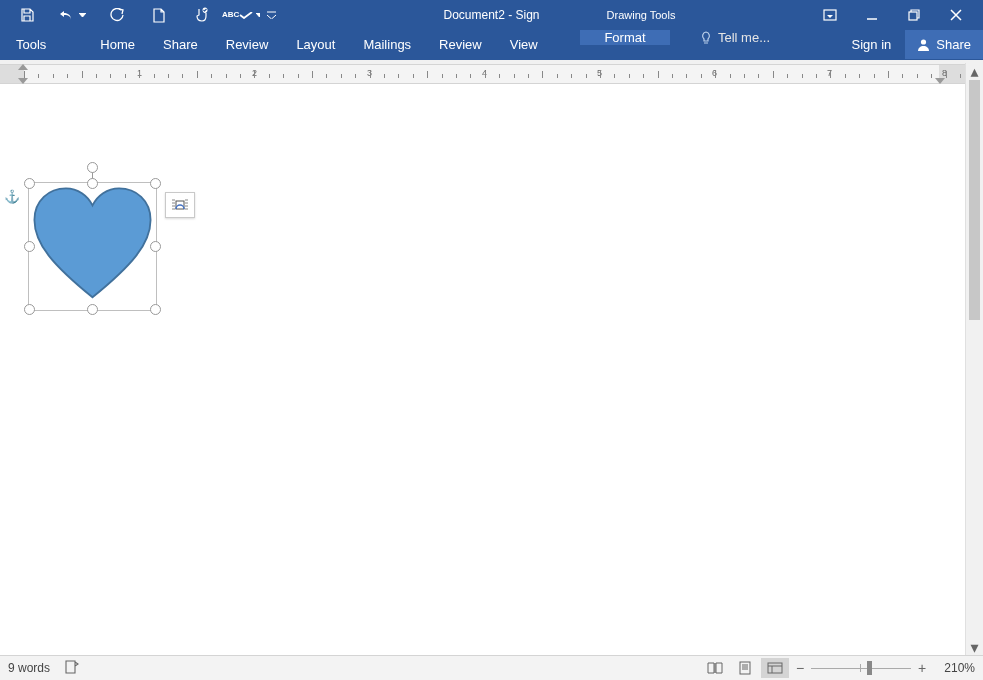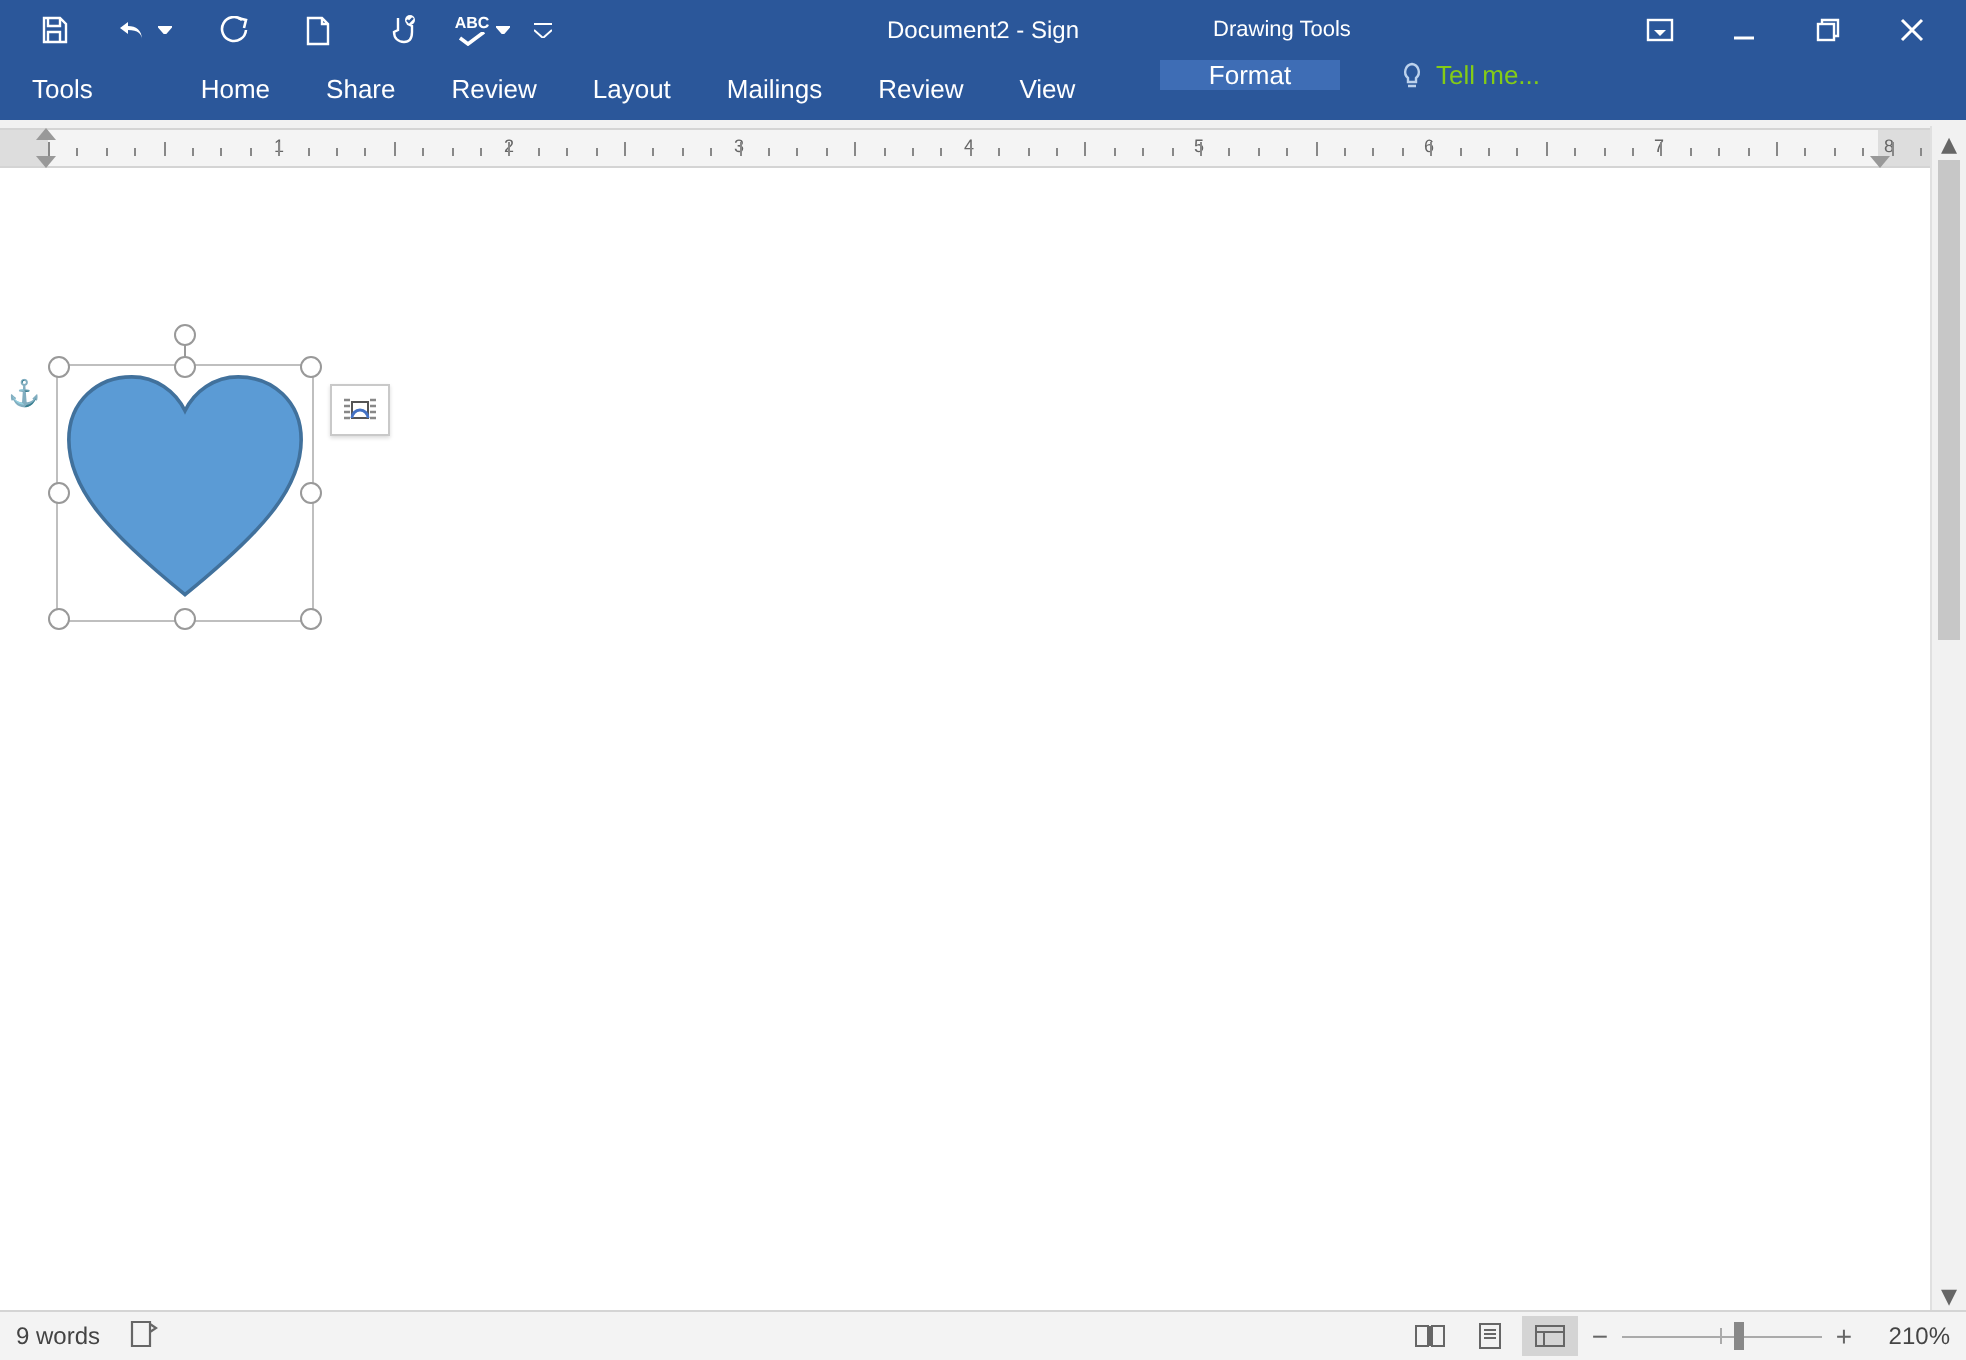--- a/index.html
+++ b/index.html
@@ -7,21 +7,21 @@
   .qat { display:flex; align-items:center; gap:0; }
   .qat-btn, .win-btn { width:42px; height:30px; display:flex; align-items:center; justify-content:center; cursor:pointer; }
   .qat-btn svg, .win-btn svg { stroke:#fff; fill:none; }
   .title-text { position:absolute; left:50%; transform:translateX(-50%); font-size:12px; color:#fff; }
   .tool-tab-title { position:absolute; left:596px; width:90px; text-align:center; font-size:11px; color:#fff; }
   .winctrls { margin-left:auto; display:flex; }
   .ribbon-tabs { background:#2b579a; height:29px; display:flex; align-items:stretch; color:#fff; font-size:13px; border-bottom:1px solid #2b579a;}
   .tab { padding:0 14px; display:flex; align-items:center; cursor:pointer; }
   .tab.file { padding:0 16px; }
   .tab.active-tool { background:#3e6db5; }
-  .tellme { display:flex; align-items:center; color:#84cc16; font-size:13px; padding:0 10px; gap:6px; }
+  .tellme { display:flex; align-items:center; color:#e5e5e5; font-size:13px; padding:0 10px; gap:6px; }
   .right-cmds { margin-left:auto; display:flex; align-items:stretch; }
   .share-btn { background:#3e6db5; padding:0 12px; display:flex; align-items:center; gap:6px; }
   .ribbon-placeholder { height:4px; background:#f1f1f1; border-bottom:1px solid #d4d4d4; }
   .ruler { height:18px; background:#f4f4f4; border-bottom:1px solid #d4d4d4; position:relative; font-size:9px; color:#666; }
   .ruler .margin-left{position:absolute;left:0;top:0;width:24px;height:100%;background:#ddd;}
   .ruler .margin-right{position:absolute;right:0;top:0;width:44px;height:100%;background:#ddd;}
   .ruler .tick-num{position:absolute;top:3px;}
   .ruler .tick{position:absolute;top:9px;width:1px;height:4px;background:#888;}
   .ruler .tick.med{top:6px;height:7px;}
   .ind-first{position:absolute;left:18px;top:-1px;width:0;height:0;border-left:5px solid transparent;border-right:5px solid transparent;border-bottom:6px solid #999;}
@@ -79,21 +79,21 @@
         </svg>
     </div>
     <div class="qat-btn">
       <svg width="16" height="16" viewBox="0 0 16 16">
           <path d="M6 2v6l-2 1c0 3 2 5 5 5s4-2 4-5V6l-2-1V3" stroke-width="1.2"></path>
           <circle cx="12" cy="3" r="2.5" fill="#fff" stroke="none"></circle>
           <path d="M10.5 3l1 1 2-2" stroke="#2b579a" stroke-width="1.2"></path>
         </svg>
     </div>
     <div class="qat-btn" style="width:38px">
-      <div style="display:flex;flex-direction:column;align-items:center;line-height:1">
+      <div style="display:flex;flex-direction:row;align-items:center;line-height:1">
       <span style="font-size:8px;color:#fff;font-weight:bold">ABC</span>
       <svg width="14" height="7" viewBox="0 0 14 7">
             <path d="M1 3l4 3 8-6" stroke="#fff" stroke-width="1.8" fill="none"></path>
           </svg>
       </div>
       <svg width="7" height="4" style="margin-left:3px">
           <path d="M0 0l3.5 4L7 0" fill="#fff"></path>
         </svg>
     </div>
     <div class="qat-btn" style="width:22px">
@@ -139,20 +139,30 @@
   <div class="tab">Layout</div>
   <div class="tab">Mailings</div>
   <div class="tab">Review</div>
   <div class="tab">View</div>
   <div class="tab active-tool" style="position:absolute;left:580px;width:62px;justify-content:center">Format</div>
   <div class="tellme" style="position:absolute;left:690px">
     <svg width="12" height="14" viewBox="0 0 12 14" stroke="#bcd1ec" fill="none">
         <path d="M6 1a4 4 0 0 0-2 7v2h4v-2a4 4 0 0 0-2-7zM4 12h4" stroke-width="1.2"></path>
       </svg>
     <span>Tell me...</span>
+  </div>
+  <div class="right-cmds">
+    <div class="tab">Sign in</div>
+    <div class="share-btn">
+      <svg width="13" height="13" viewBox="0 0 13 13" fill="#fff">
+          <circle cx="6.5" cy="4" r="2.6"></circle>
+          <path d="M1 13c0-3 2.5-5 5.5-5s5.5 2 5.5 5z"></path>
+        </svg>
+      <span>Share</span>
+    </div>
   </div>
 </div>
 
 <div class="ribbon-placeholder"></div>
 
 <div class="ruler">
   <div class="margin-left"></div>
     <div class="margin-right"></div>
   <div class="ind-first"></div>
   <div class="ind-left"></div>

